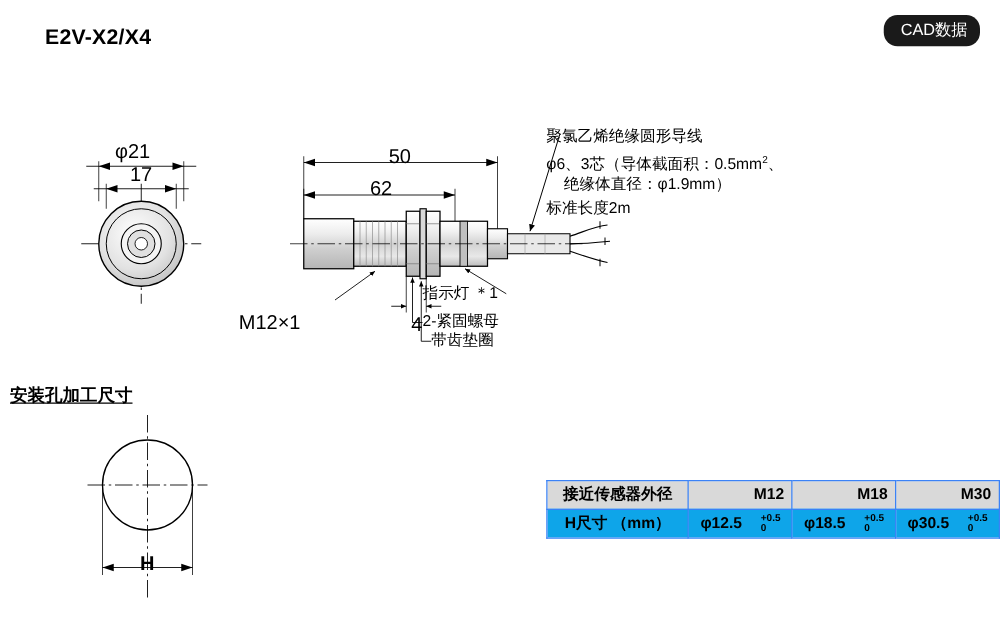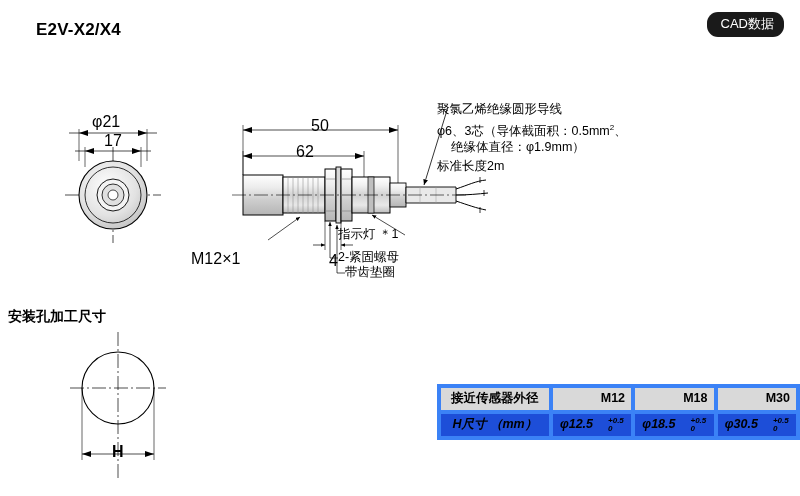--- a/index.html
+++ b/index.html
@@ -54,33 +54,32 @@
   sup { font-size: 8px; vertical-align: super; }
 
   
   #hole-table {
     left: 437px;
     top: 384px;
     border-collapse: collapse;
     font-size: 12.5px;
   }
   #hole-table th, #hole-table td {
-    border: 4px solid #3b82f6;
+    border: 1px solid #3b82f6;
     text-align: center;
     padding: 3px 6px;
     font-weight: bold;
     line-height: 1.25;
   }
   #hole-table thead th {
     background: #d9d9d9;
   }
   #hole-table tbody td {
-    background: #1d4ed8;
+    background: #0ea5e9;
     font-weight: bold;
-    font-style: italic;
   }
   #hole-table .col0 { width: 124px; }
   #hole-table .colx { width: 86px; text-align: right; }
   .tol {
     display: inline-block;
     font-size: 8px;
     line-height: 8px;
     text-align: left;
     vertical-align: middle;
     margin-left: 15px;
@@ -252,21 +251,21 @@
 <div class="abs note-text" style="left:345px; top:264px;">带齿垫圈</div>
 <div class="abs note-text" style="left:338px; top:226px;">指示灯 ＊1</div>
 
 <div class="abs note-text" style="left:437px; top:101px;">聚氯乙烯绝缘圆形导线</div>
 <div class="abs note-text" style="left:437px; top:120px;">
   <span>φ6、3芯（导体截面积：0.5mm</span><sup>2</sup><span>、</span>
 </div>
 <div class="abs note-text" style="left:451px; top:139px;">绝缘体直径：φ1.9mm）</div>
 <div class="abs note-text" style="left:437px; top:158px;">标准长度2m</div>
 
-<div class="abs sub-head" style="left:8px; top:308px;">安装孔加工尺寸</div>
+<div class="abs sub-head" style="left:8px; top:308px;text-decoration:underline;">安装孔加工尺寸</div>
 
 <div class="abs" style="left:40px; top:330px; width:200px; height:160px;">
   <svg width="200" height="160" viewBox="0 0 200 160">
 
     <line x1="78" y1="2" x2="78" y2="150" stroke="#000" stroke-width="0.7" stroke-dasharray="14,3,2,3"></line>
     <line x1="30" y1="58" x2="126" y2="58" stroke="#000" stroke-width="0.7" stroke-dasharray="14,3,2,3"></line>
 
     <circle cx="78" cy="58" r="36" fill="none" stroke="#000" stroke-width="1.1"></circle>
 
     <line x1="42" y1="58" x2="42" y2="130" stroke="#000" stroke-width="0.6"></line>

